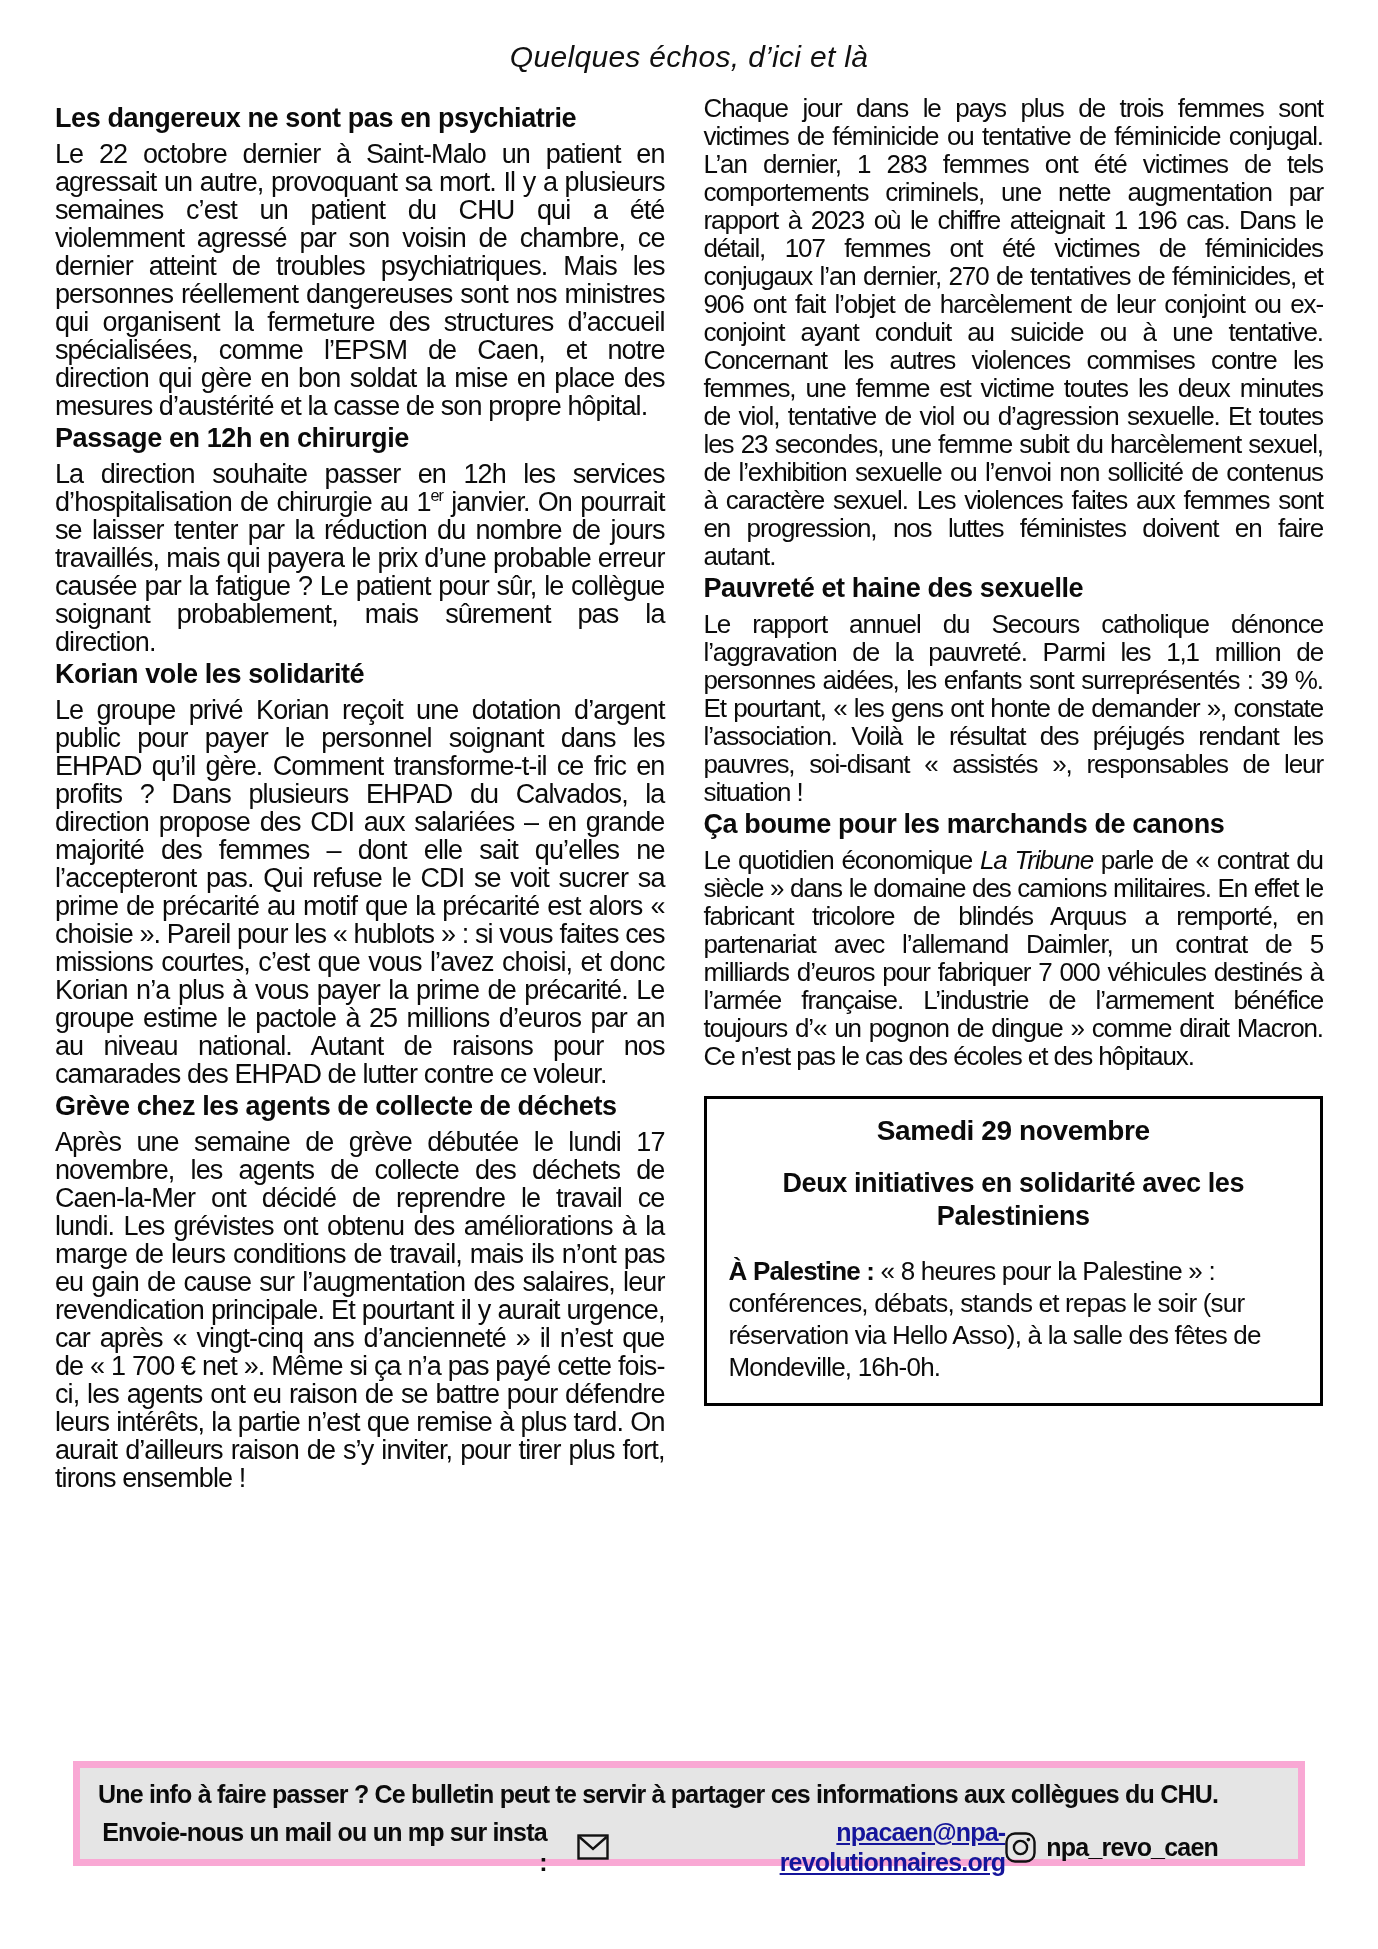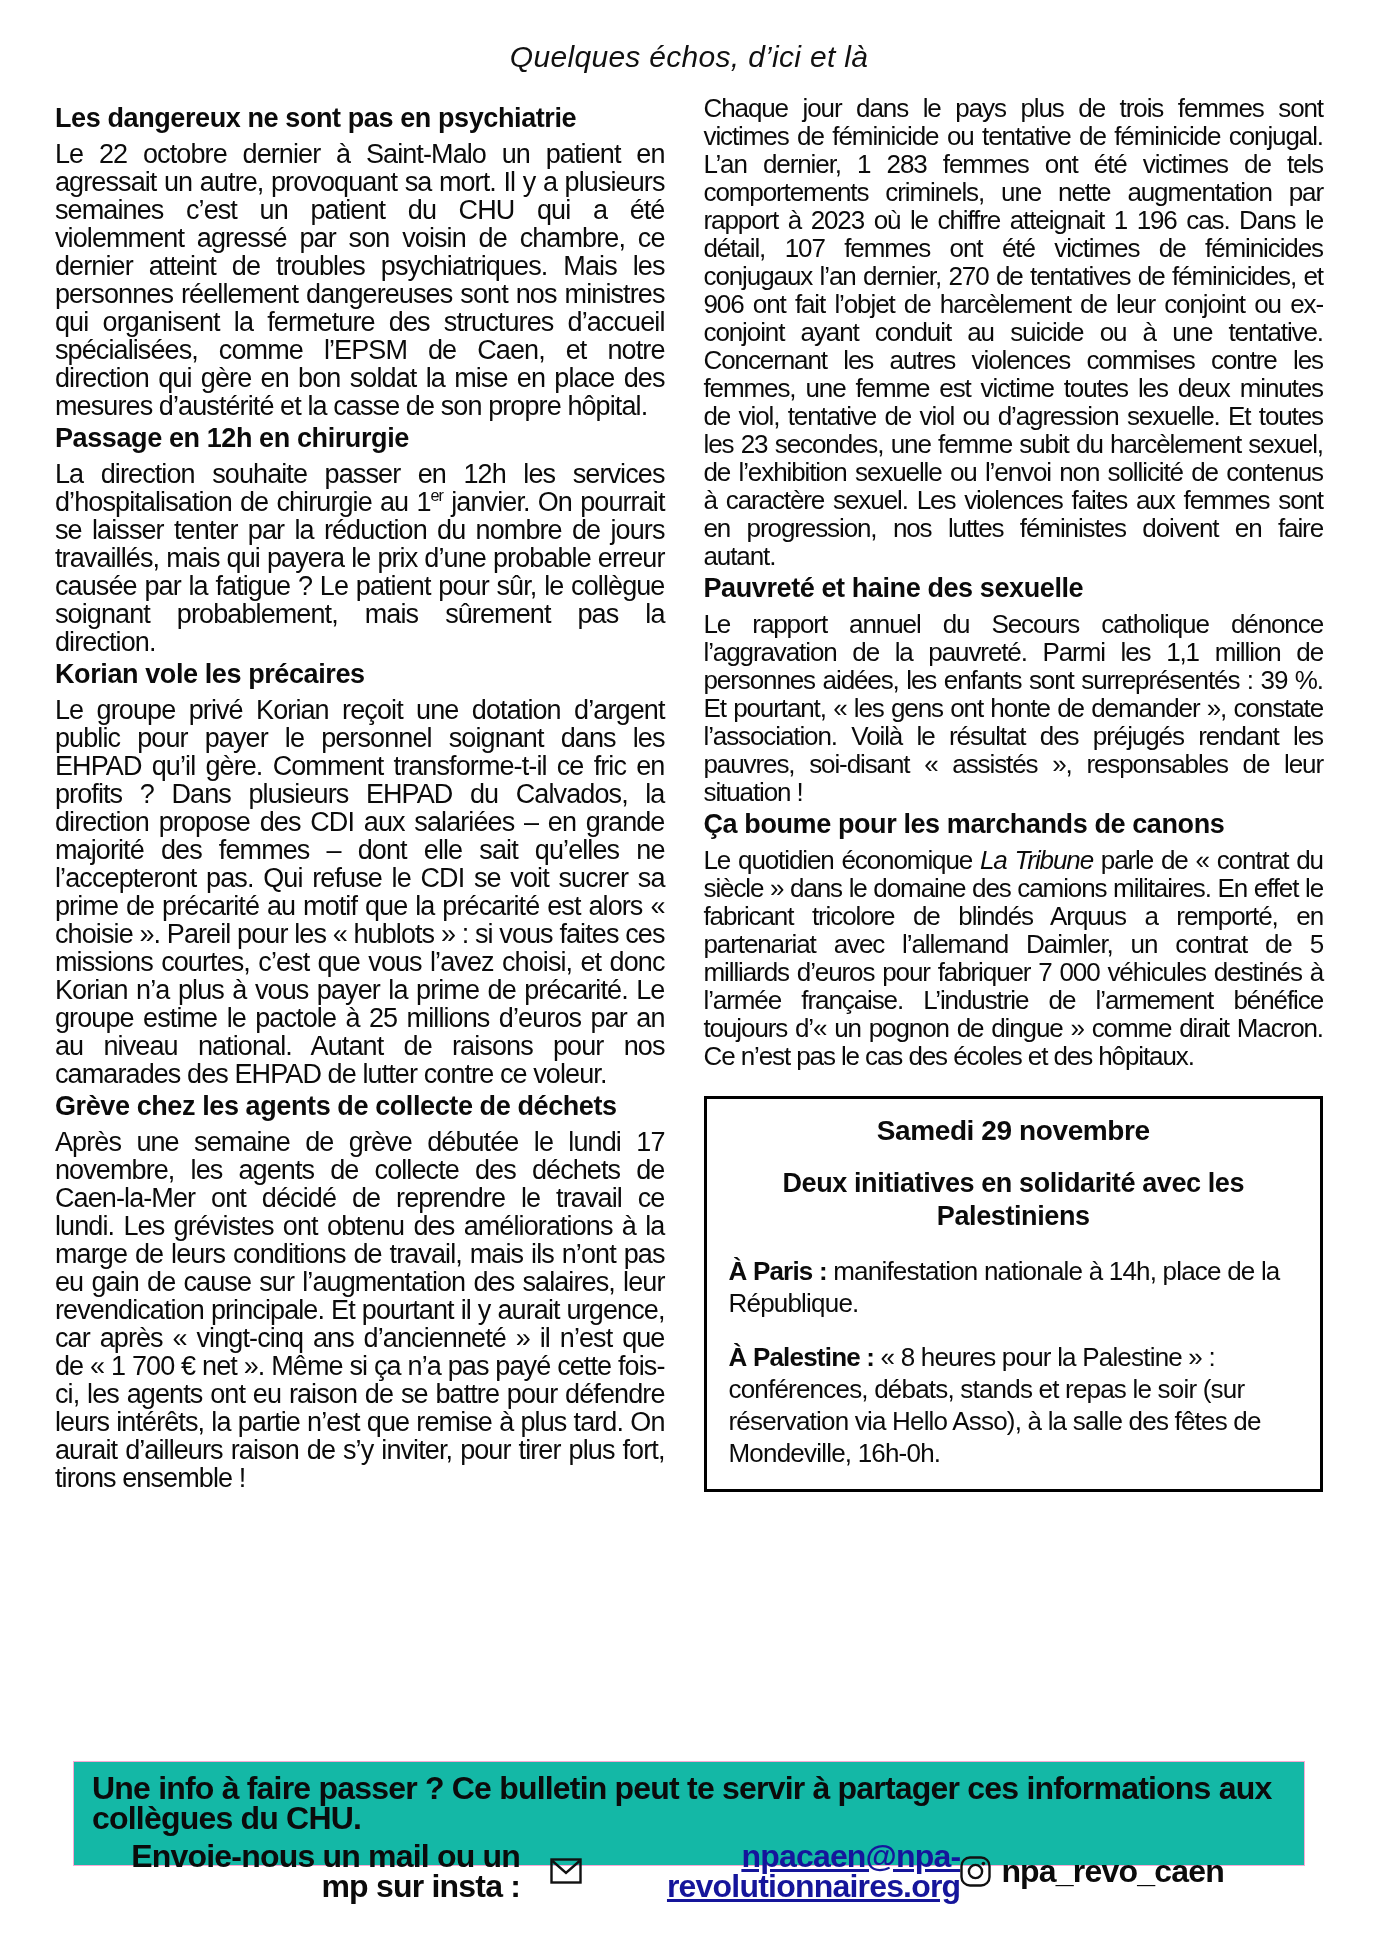--- a/index.html
+++ b/index.html
@@ -77,26 +77,26 @@
     font-size:26px;
     line-height:32px;
     letter-spacing:-0.8px;
     text-align:left;
   }
   .footer-box{
     position:absolute;
     left:73px;top:1761px;
     width:1232px;height:105px;
     box-sizing:border-box;
-    border:1px solid #f9a8d4;
-    background:#14b8a6;
+    border:7px solid #f9a8d4;
+    background:#e5e5e5;
     z-index:2;
     padding:11px 18px 0 18px;
     font-weight:bold;
-    font-size:32px;
+    font-size:25px;
     letter-spacing:-0.8px;
   }
   .footer-box .f1{margin:0;line-height:30px;}
   .footer-box .f2{
     margin-top:8px;
     display:flex;
     align-items:center;
     line-height:30px;
     text-align:right;
   }
@@ -131,21 +131,21 @@
         <h2>Les dangereux ne sont pas en psychiatrie</h2>
         <p>Le 22 octobre dernier à Saint-Malo un patient en agressait un autre, provoquant sa mort. Il y a plusieurs semaines c’est un patient du CHU qui a été violemment agressé par son voisin de chambre, ce dernier atteint de troubles psychiatriques. Mais les personnes réellement dangereuses sont nos ministres qui organisent la fermeture des structures d’accueil spécialisées, comme l’EPSM de Caen, et notre direction qui gère en bon soldat la mise en place des mesures d’austérité et la casse de son propre hôpital.</p>
       </section>
 
       <section class="article">
         <h2>Passage en 12h en chirurgie</h2>
         <p><span>La direction souhaite passer en 12h les services d’hospitalisation de chirurgie au 1</span><sup>er</sup><span> janvier. On pourrait se laisser tenter par la réduction du nombre de jours travaillés, mais qui payera le prix d’une probable erreur causée par la fatigue ? Le patient pour sûr, le collègue soignant probablement, mais sûrement pas la direction.</span></p>
       </section>
 
       <section class="article">
-        <h2>Korian vole les précaires</h2>
+        <h2>Korian vole les solidarité</h2>
         <p>Le groupe privé Korian reçoit une dotation d’argent public pour payer le personnel soignant dans les EHPAD qu’il gère. Comment transforme-t-il ce fric en profits ? Dans plusieurs EHPAD du Calvados, la direction propose des CDI aux salariées – en grande majorité des femmes – dont elle sait qu’elles ne l’accepteront pas. Qui refuse le CDI se voit sucrer sa prime de précarité au motif que la précarité est alors « choisie ». Pareil pour les « hublots » : si vous faites ces missions courtes, c’est que vous l’avez choisi, et donc Korian n’a plus à vous payer la prime de précarité. Le groupe estime le pactole à 25 millions d’euros par an au niveau national. Autant de raisons pour nos camarades des EHPAD de lutter contre ce voleur.</p>
       </section>
 
       <section class="article">
         <h2>Grève chez les agents de collecte de déchets</h2>
         <p>Après une semaine de grève débutée le lundi 17 novembre, les agents de collecte des déchets de Caen-la-Mer ont décidé de reprendre le travail ce lundi. Les grévistes ont obtenu des améliorations à la marge de leurs conditions de travail, mais ils n’ont pas eu gain de cause sur l’augmentation des salaires, leur revendication principale. Et pourtant il y aurait urgence, car après « vingt-cinq ans d’ancienneté » il n’est que de « 1&nbsp;700&nbsp;€ net ». Même si ça n’a pas payé cette fois-ci, les agents ont eu raison de se battre pour défendre leurs intérêts, la partie n’est que remise à plus tard. On aurait d’ailleurs raison de s’y inviter, pour tirer plus fort, tirons ensemble !</p>
       </section>
 
     </div>
 
@@ -161,21 +161,20 @@
       </section>
 
       <section class="article">
         <h2>Ça boume pour les marchands de canons</h2>
         <p><span>Le quotidien économique </span><span class="it">La Tribune</span><span> parle de « contrat du siècle » dans le domaine des camions militaires. En effet le fabricant tricolore de blindés Arquus a remporté, en partenariat avec l’allemand Daimler, un contrat de 5 milliards d’euros pour fabriquer 7&nbsp;000 véhicules destinés à l’armée française. L’industrie de l’armement bénéfice toujours d’« un pognon de dingue » comme dirait Macron. Ce n’est pas le cas des écoles et des hôpitaux.</span></p>
       </section>
 
       <aside class="event-box">
         <h3>Samedi 29 novembre</h3>
         <h4>Deux initiatives en solidarité avec les Palestiniens</h4>
-        <p><strong>À Paris :</strong><span> manifestation nationale à 14h, place de la République.</span></p>
         <p><strong>À Palestine :</strong><span> « 8 heures pour la Palestine » : conférences, débats, stands et repas le soir (sur réservation via Hello Asso), à la salle des fêtes de Mondeville, 16h-0h.</span></p>
       </aside>
 
     </div>
   </div>
 
   <div class="footer-box">
     <p class="f1">Une info à faire passer ? Ce bulletin peut te servir à partager ces informations aux collègues du CHU.</p>
     <div class="f2">
       <span>Envoie-nous un mail ou un mp sur insta :</span>

